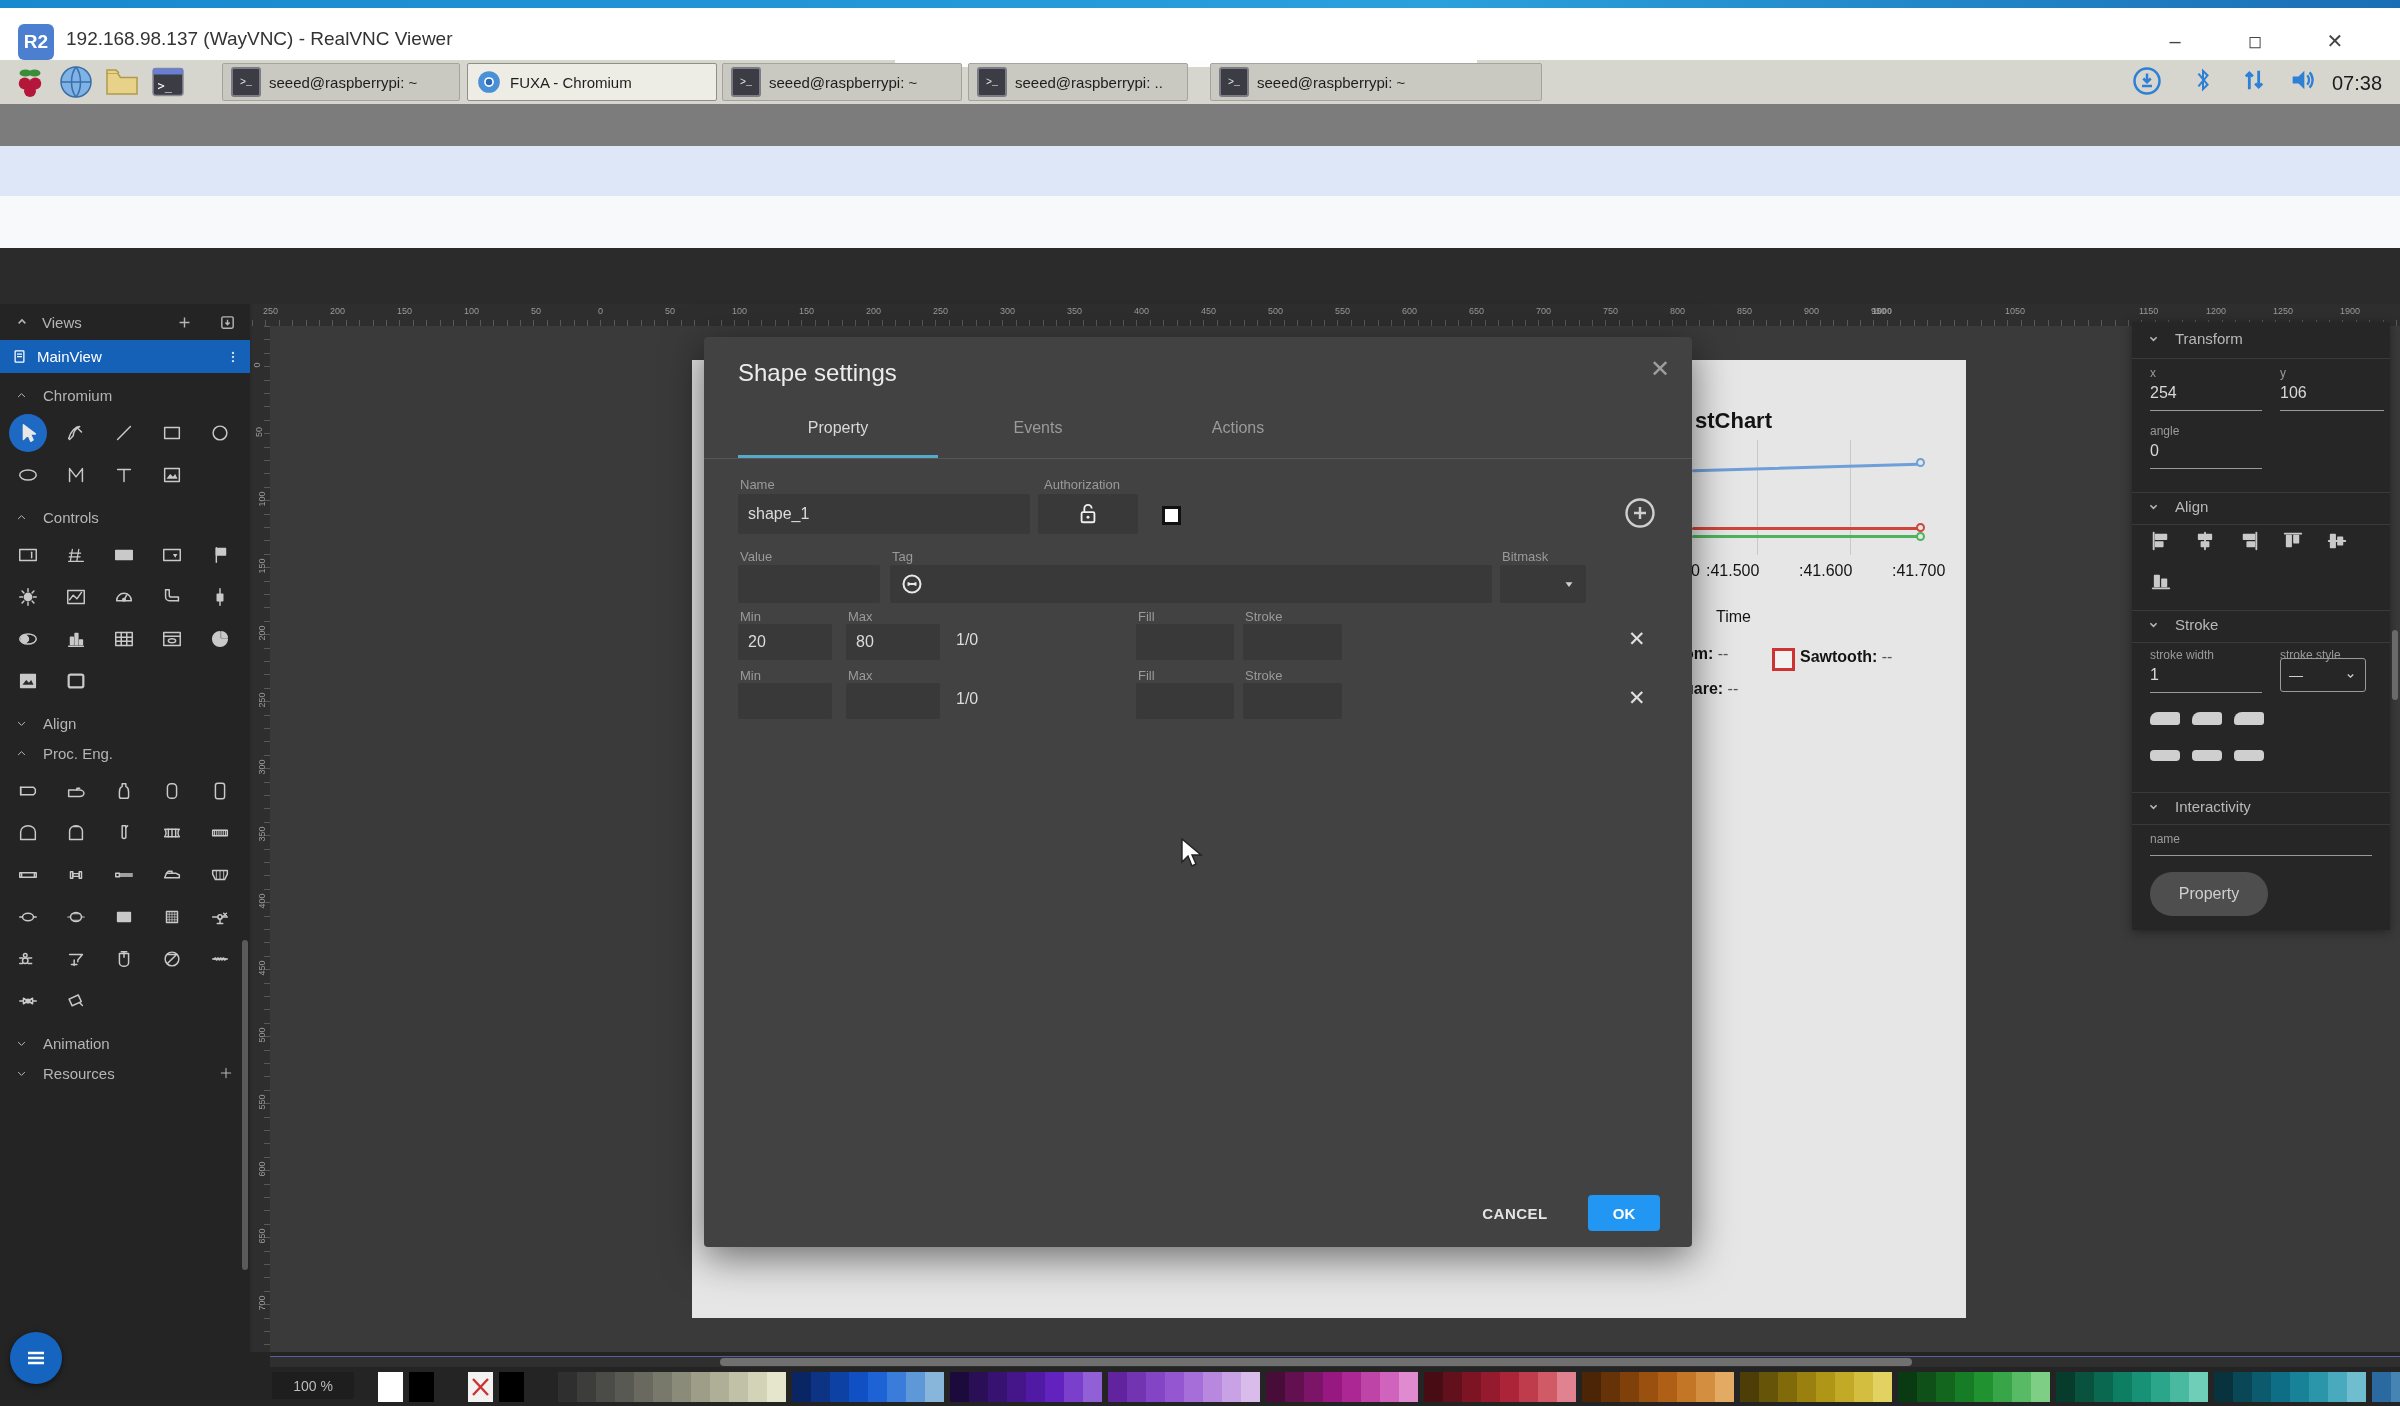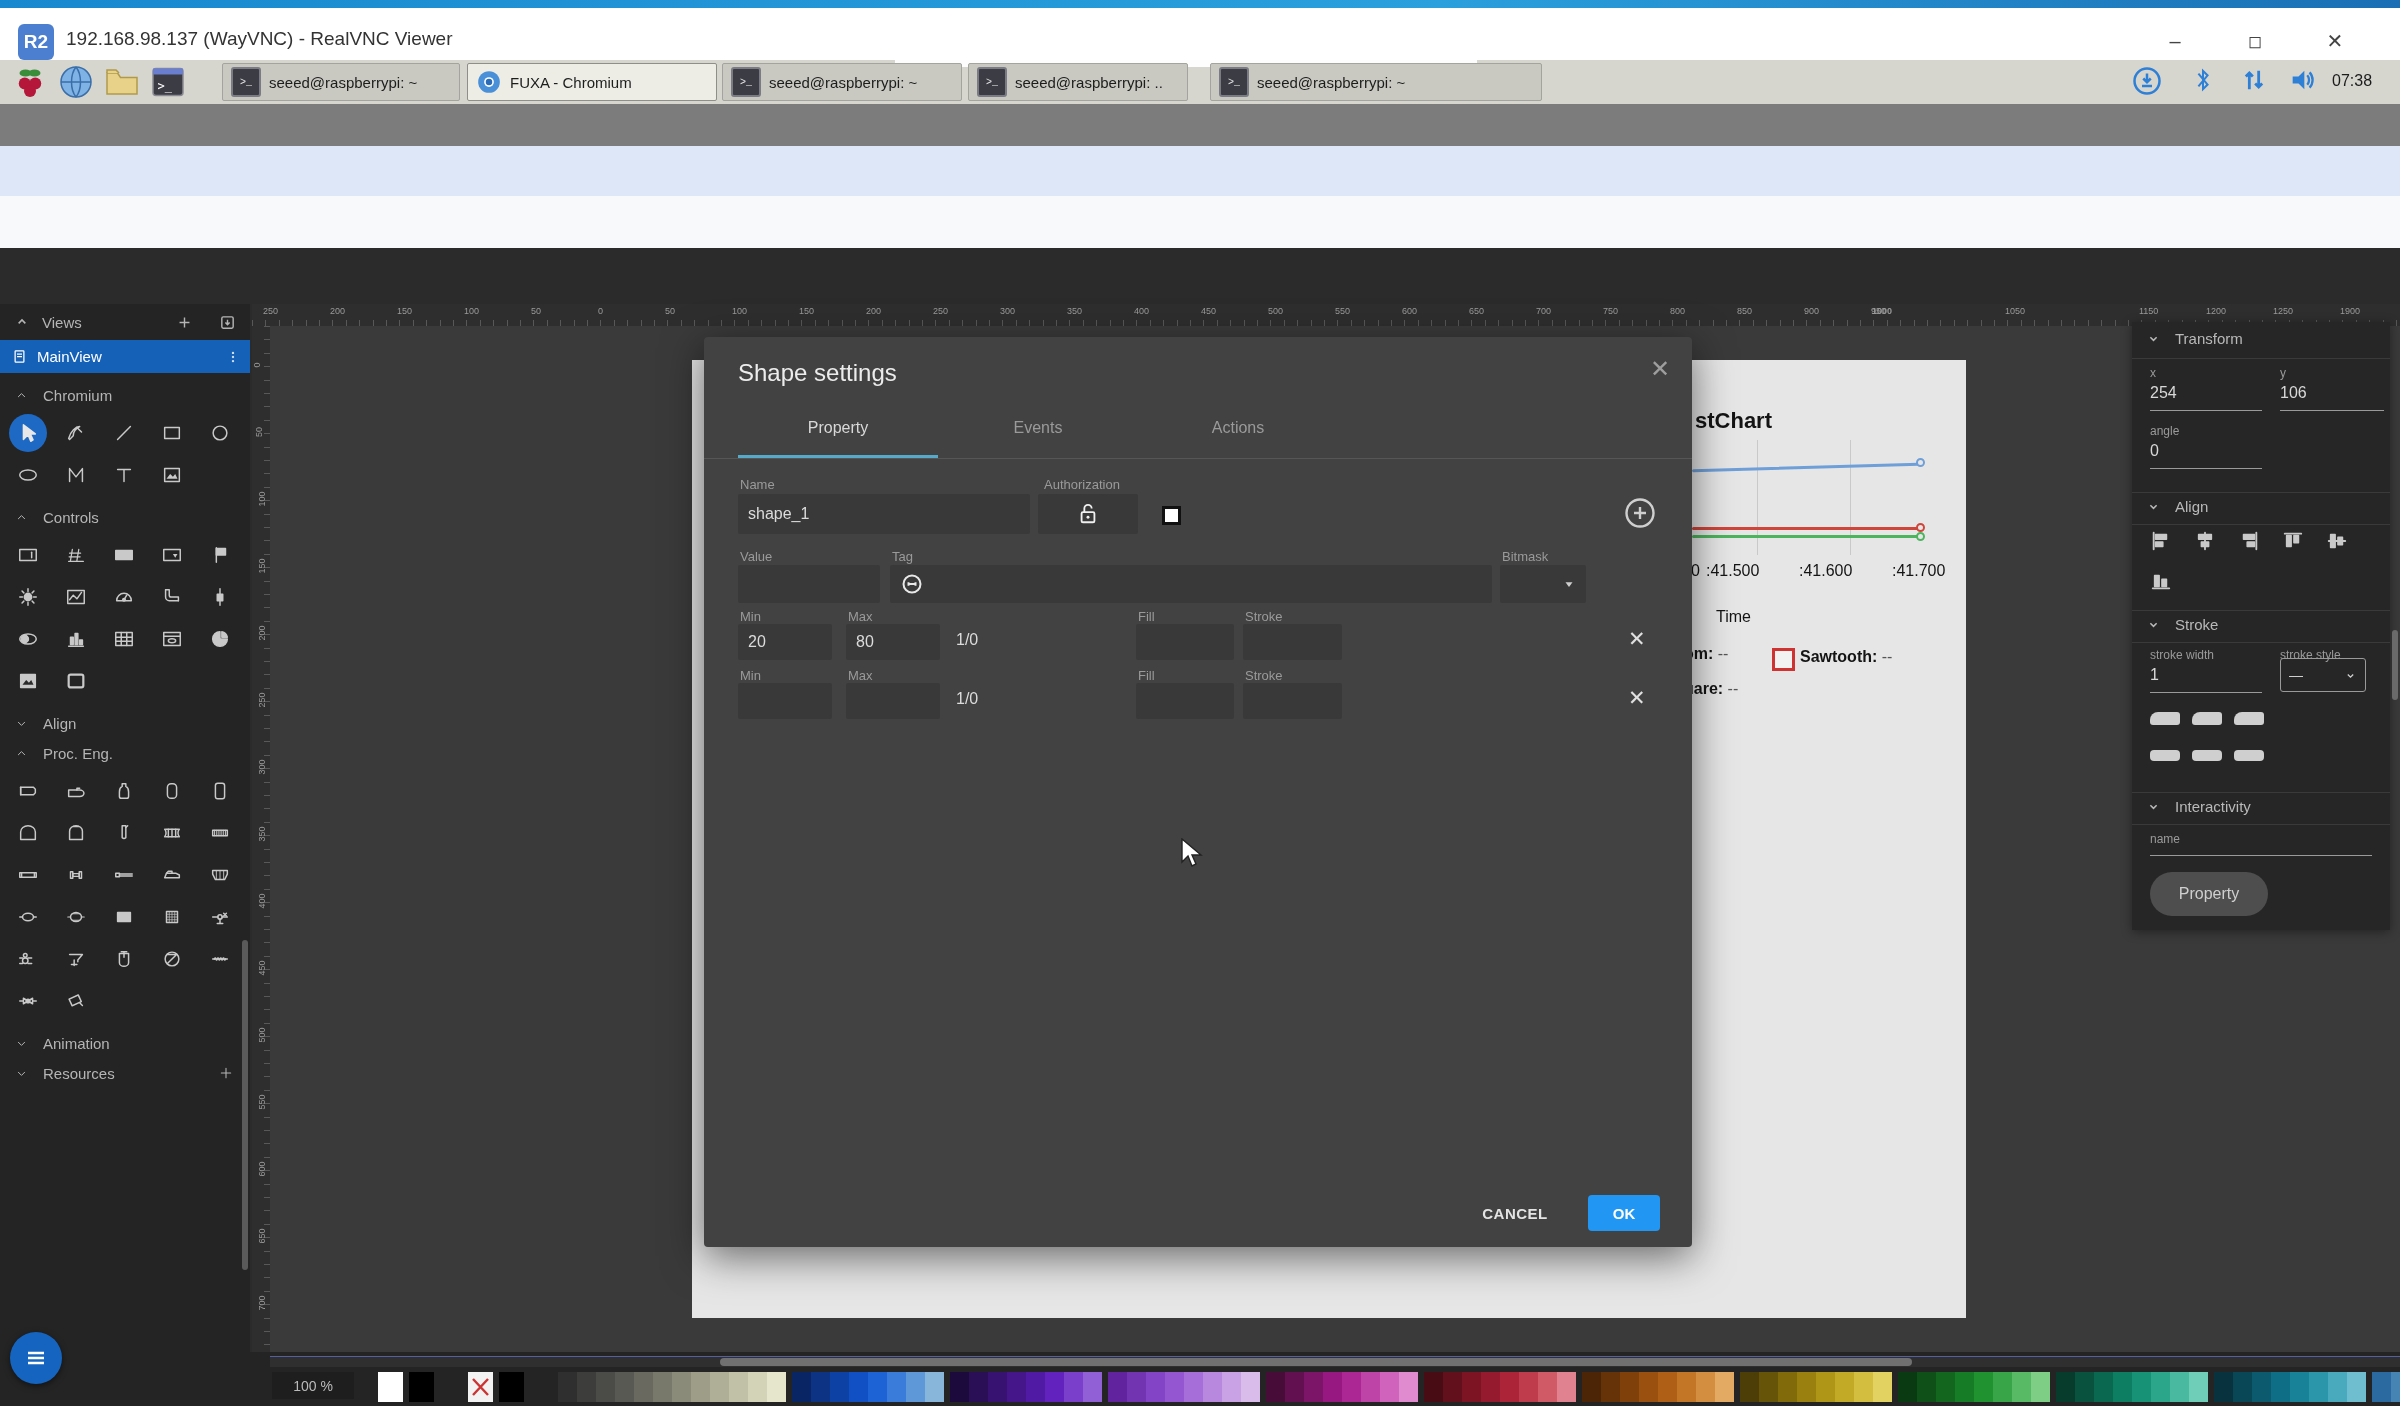--- a/index.html
+++ b/index.html
@@ -16,21 +16,21 @@
   
   #taskbar{left:0;top:60px;width:2400px;height:44px;background:#d6d6cf;border-bottom:1px solid #9a9a94;}
   #tb-artifact{left:895px;top:60px;width:582px;height:7px;background:#fdfdfd;}
   .launcher{top:64px;width:36px;height:36px;}
   .tb-win{top:63px;height:38px;background:#c9c9c2;border:1px solid #a4a49e;border-radius:2px;
           display:flex;align-items:center;gap:8px;padding:0 8px;box-sizing:border-box;overflow:hidden;}
   .tb-win.active{background:#ededE6;border-color:#8f8f89;}
   .tb-win .lbl{font-size:15px;color:#1d1d1d;white-space:nowrap;}
   .term-ico{width:26px;height:26px;background:#3c3c44;border:2px solid #7b7b85;border-radius:3px;color:#e8e8e8;
             font-size:10px;display:flex;align-items:center;justify-content:center;flex:0 0 auto;font-family:"Liberation Mono",monospace;}
-  #tb-clock{top:72px;left:2332px;font-size:16px;color:#1c1c1c;}
+  #tb-clock{top:72px;left:2332px;font-size:20px;color:#1c1c1c;}
   
   #chrome-titlebar{left:0;top:104px;width:2400px;height:42px;background:#7c7c7c;}
   #chrome-title{left:0;top:114px;width:2400px;text-align:center;font-size:15px;color:#ececec;}
   .cwc{top:113px;color:#ededed;font-size:15px;}
   #tabstrip{left:0;top:146px;width:2400px;height:50px;background:#dde7f8;}
   #tab-chevron{left:14px;top:158px;color:#49546a;}
   .tab{top:153px;height:43px;display:flex;align-items:center;gap:10px;padding:0 12px;box-sizing:border-box;}
   .tab.active{background:#ffffff;border-radius:10px 10px 0 0;}
   .tab .t-label{font-size:15px;color:#272b33;white-space:nowrap;overflow:hidden;}
   .tab .t-close{color:#5a6070;font-size:15px;margin-left:auto;}

